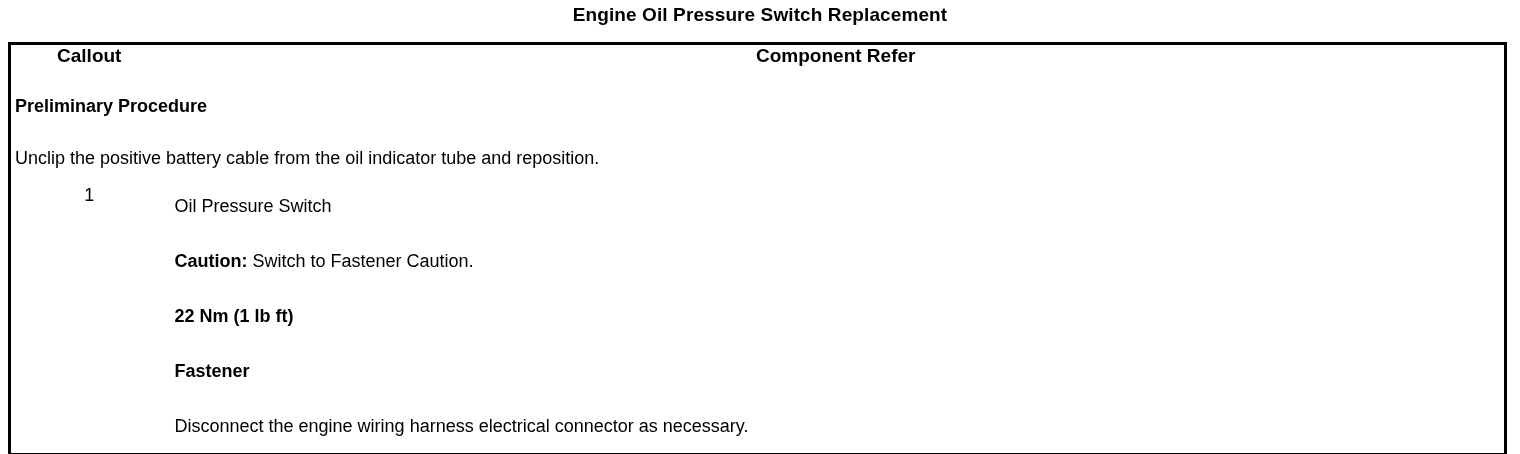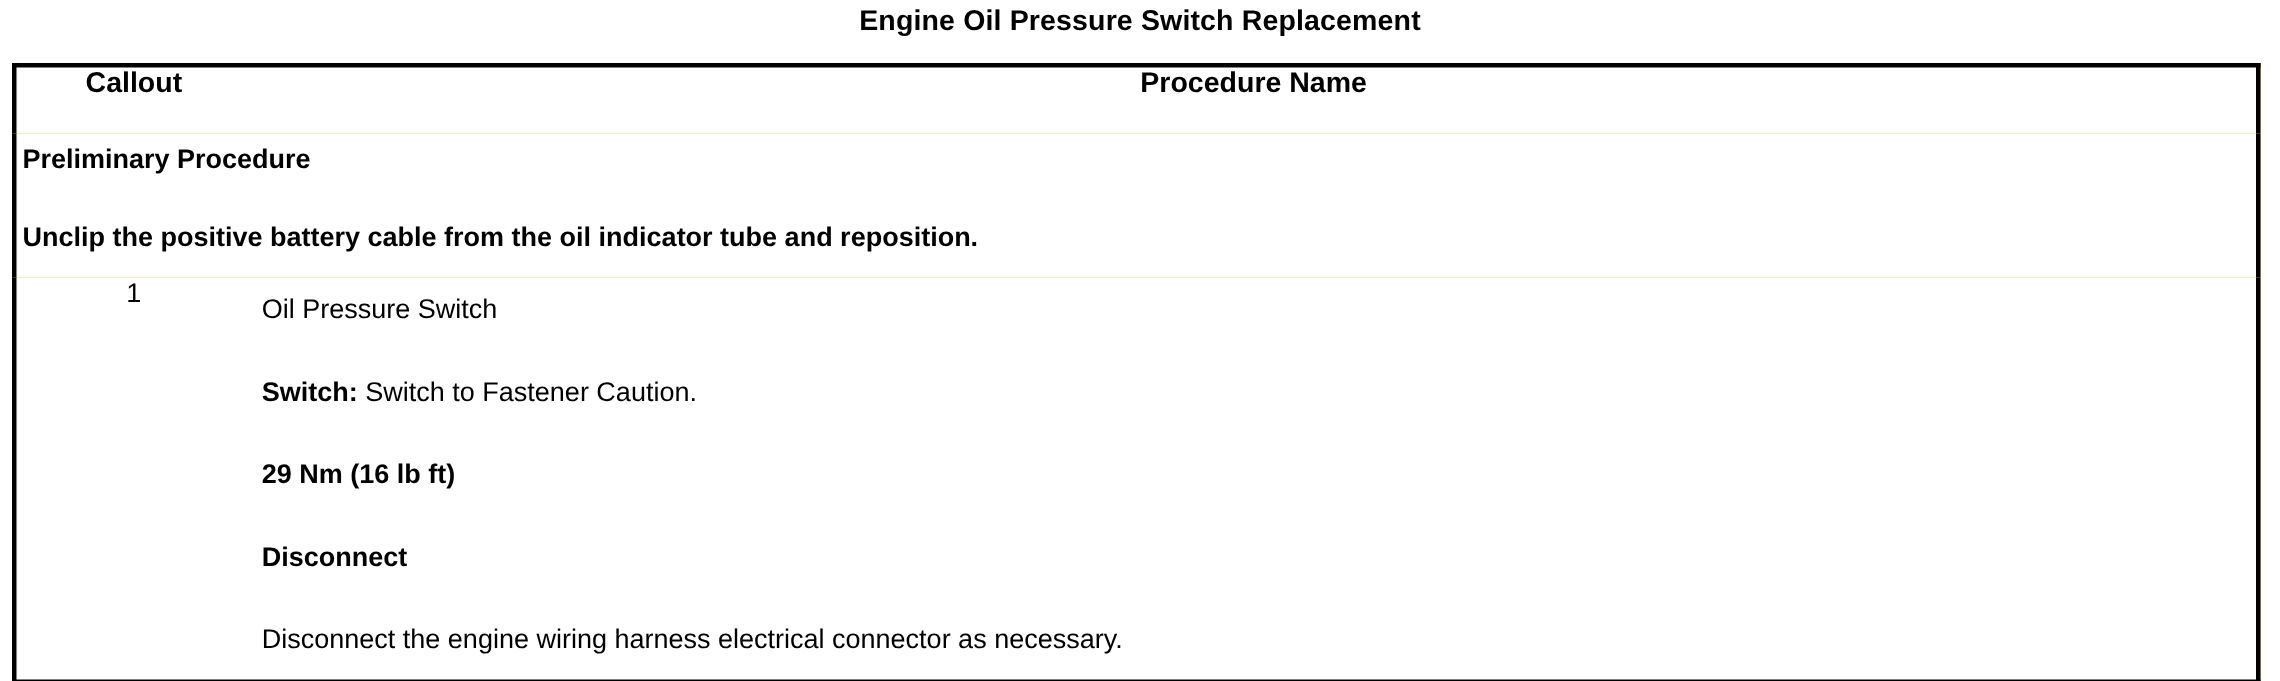--- a/index.html
+++ b/index.html
@@ -81,21 +81,21 @@
     padding: 6px 0 0 4px;
   }
   .prelim-heading {
     font-size: 18px;
     font-weight: bold;
     line-height: 22px;
     margin: 0 0 30px 0;
   }
   .prelim-text {
     font-size: 18px;
-    font-weight: bold;
+    font-weight: normal;
     line-height: 22px;
     margin: 0;
   }
 
   
   .callout-cell {
     width: 158px;
     border-right: 2px solid #000;
     text-align: center;
     vertical-align: middle;
@@ -136,43 +136,43 @@
   <div class="doc-title">Engine Oil Pressure Switch Replacement</div>
 
   <table class="proc-table">
     <colgroup>
       <col style="width:158px">
       <col>
     </colgroup>
     <tbody>
       <tr>
         <th class="hdr-cell hdr-callout">Callout</th>
-        <th class="hdr-cell">Procedure Name</th>
+        <th class="hdr-cell">Component Refer</th>
       </tr>
 
       <tr>
         <td class="prelim-cell" colspan="2">
           <div class="prelim-inner">
             <div class="prelim-heading">Preliminary Procedure</div>
             <div class="prelim-text">Unclip the positive battery cable from the oil indicator tube and reposition.</div>
           </div>
         </td>
       </tr>
 
       <tr>
         <td class="callout-cell">1</td>
         <td class="component-cell">
           <div class="component-inner">
             <div class="c-line">Oil Pressure Switch</div>
 
-            <div class="c-line"><b>Switch:</b><span> Switch to Fastener Caution.</span></div>
+            <div class="c-line"><b>Caution:</b><span> Switch to Fastener Caution.</span></div>
 
-            <div class="c-line bold">29 Nm (16 lb ft)</div>
+            <div class="c-line bold">22 Nm (1 lb ft)</div>
 
-            <div class="c-line bold">Disconnect</div>
+            <div class="c-line bold">Fastener</div>
 
             <div class="c-line">Disconnect the engine wiring harness electrical connector as necessary.</div>
           </div>
         </td>
       </tr>
     </tbody>
   </table>
 
 </div>
 

